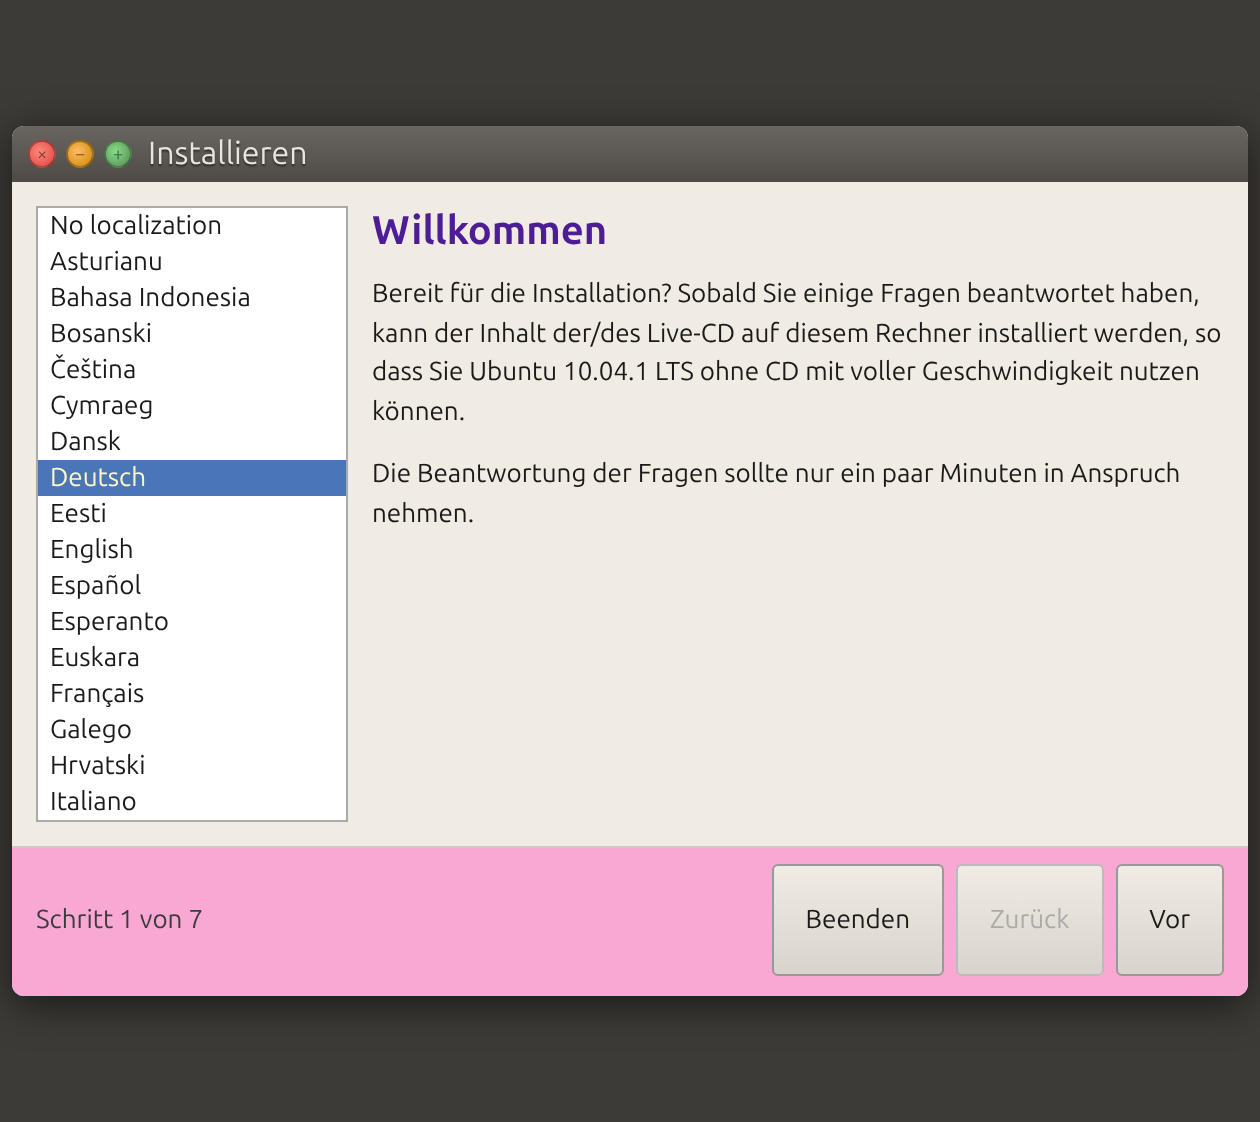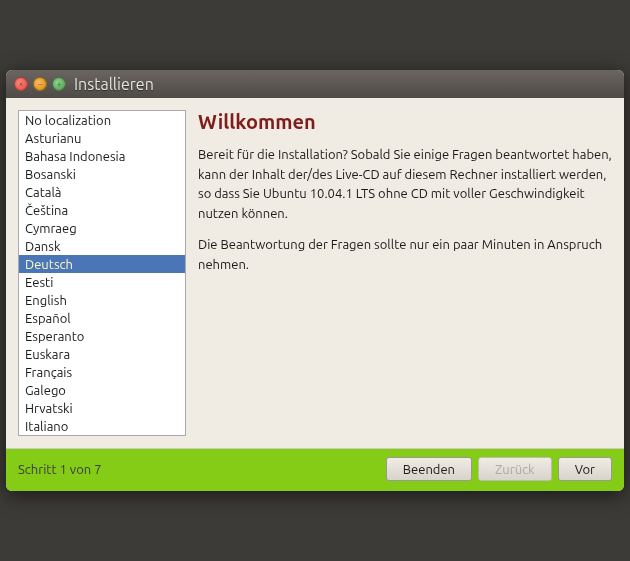--- a/index.html
+++ b/index.html
@@ -58,21 +58,21 @@
     }
     .content {
       display: flex;
       flex-direction: row;
       flex: 1;
       padding: 12px;
       gap: 12px;
       background: #f0ece4;
     }
     .language-list-container {
-      width: 168px;
+      width: 156px;
       flex-shrink: 0;
       border: 1px solid #aaa;
       background: #fff;
       overflow: hidden;
       display: flex;
       flex-direction: column;
       position: relative;
     }
     .language-list {
       overflow-y: scroll;
@@ -91,47 +91,47 @@
       color: #fef9c3;
     }
     .main-panel {
       flex: 1;
       display: flex;
       flex-direction: column;
     }
     .welcome-title {
       font-size: 20px;
       font-weight: bold;
-      color: #7f1d1d;
+      color: #4c1d95;
       margin-bottom: 12px;
     }
     .welcome-text {
       font-size: 13px;
       color: #1a1a1a;
       line-height: 1.5;
       margin-bottom: 12px;
     }
     .footer {
       display: flex;
       align-items: center;
       justify-content: space-between;
       padding: 8px 12px 10px 12px;
-      background: #84cc16;
+      background: #f9a8d4;
       border-top: 1px solid #d0cbc2;
     }
     .step-label {
       font-size: 13px;
       color: #3c3c3c;
     }
     .footer-buttons {
       display: flex;
       gap: 6px;
     }
     .btn {
-      padding: 4px 16px;
+      padding: 20px 16px;
       font-size: 13px;
       border-radius: 3px;
       cursor: pointer;
       border: 1px solid;
       font-family: inherit;
     }
     .btn-end {
       background: linear-gradient(to bottom, #f0ece4, #d8d4cc);
       border-color: #999;
       color: #1a1a1a;
@@ -166,21 +166,20 @@
   </div>
 
   <div class="content">
 
     <div class="language-list-container">
       <ul class="language-list" id="lang-list">
           <li>No localization</li>
           <li>Asturianu</li>
           <li>Bahasa Indonesia</li>
           <li>Bosanski</li>
-          <li>Català</li>
           <li>Čeština</li>
           <li>Cymraeg</li>
           <li>Dansk</li>
           <li class="selected">Deutsch</li>
           <li>Eesti</li>
           <li>English</li>
           <li>Español</li>
           <li>Esperanto</li>
           <li>Euskara</li>
           <li>Français</li>

